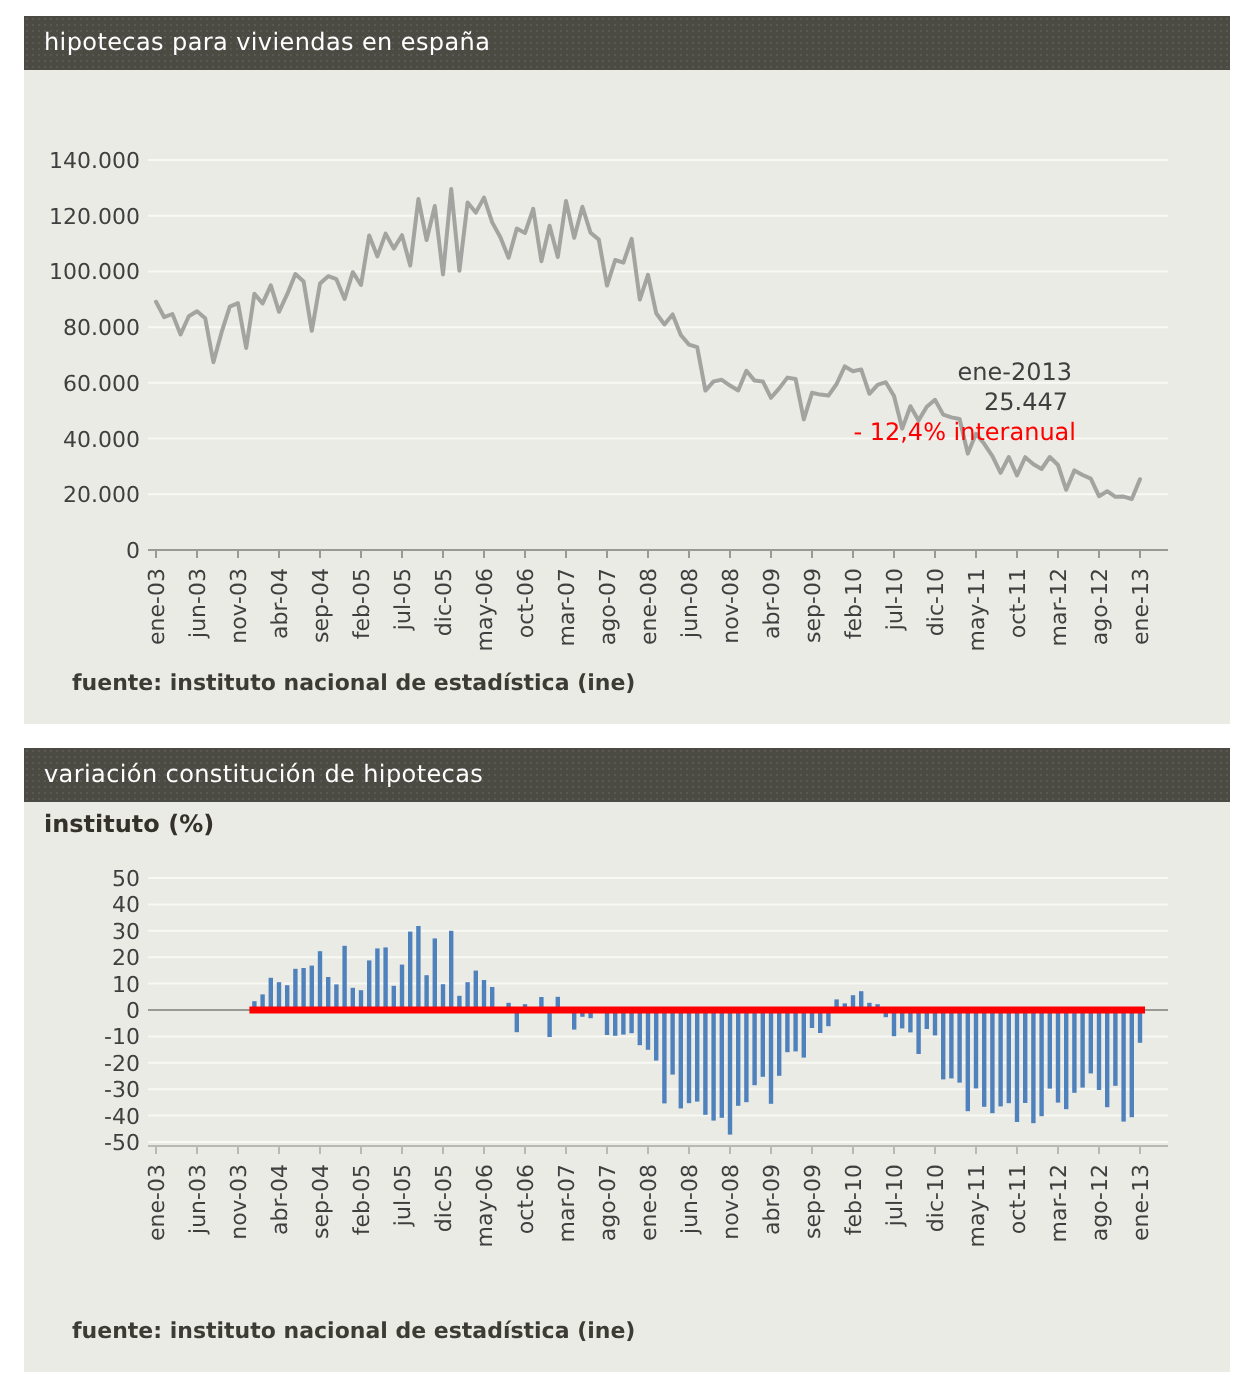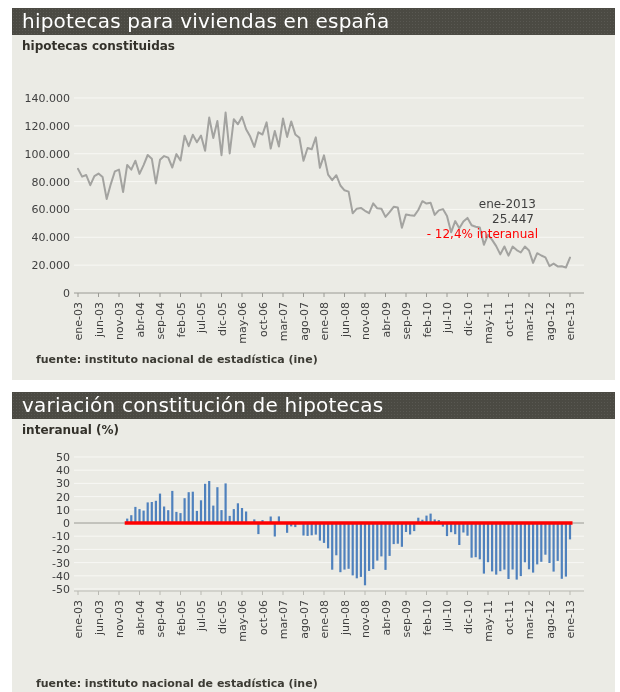--- a/index.html
+++ b/index.html
@@ -4,21 +4,21 @@
 <style>
   html,body{margin:0;padding:0;background:#ffffff;}
   body{width:620px;font-family:"DejaVu Sans","Liberation Sans",sans-serif;}
   .panel{margin:8px 5px 0 12px;background:#ebebe5;padding-bottom:6px;}
   .panel + .panel{margin-top:12px;}
   .title-bar{
     background-color:#4b4a43;
     background-image:radial-gradient(rgba(255,255,255,0.08) 22%, transparent 26%);
     background-size:3px 3px;
     color:#ffffff;
-    font-size:20px;
+    font-size:12px;
     line-height:24px;
     padding:1px 10px 2px 10px;
     letter-spacing:0.2px;
   }
   .subtitle{
     font-weight:bold;
     font-size:12px;
     color:#33312a;
     padding:4px 10px 0 10px;
   }
@@ -28,21 +28,20 @@
     color:#3c3b34;
     padding:0 0 8px 24px;
     font-weight:bold;
   }
 </style>
 </head>
 <body>
 
 <div class="panel">
   <div class="title-bar">hipotecas para viviendas en españa</div>
-  <div class="subtitle">hipotecas constituidas</div>
   <svg id="chart1" width="598" height="300" viewBox="0 0 598 300">
       <text x="58" y="244" text-anchor="end" font-size="11" fill="#3f3f3f">0</text>
       <line x1="62" y1="212.14285714285714" x2="572" y2="212.14285714285714" stroke="#f8f8f4" stroke-width="1"></line>
       <text x="58" y="216.14285714285714" text-anchor="end" font-size="11" fill="#3f3f3f">20.000</text>
       <line x1="62" y1="184.28571428571428" x2="572" y2="184.28571428571428" stroke="#f8f8f4" stroke-width="1"></line>
       <text x="58" y="188.28571428571428" text-anchor="end" font-size="11" fill="#3f3f3f">40.000</text>
       <line x1="62" y1="156.42857142857142" x2="572" y2="156.42857142857142" stroke="#f8f8f4" stroke-width="1"></line>
       <text x="58" y="160.42857142857142" text-anchor="end" font-size="11" fill="#3f3f3f">60.000</text>
       <line x1="62" y1="128.57142857142856" x2="572" y2="128.57142857142856" stroke="#f8f8f4" stroke-width="1"></line>
       <text x="58" y="132.57142857142856" text-anchor="end" font-size="11" fill="#3f3f3f">80.000</text>
@@ -106,21 +105,21 @@
       <polyline points="66.0,115.9 70.1,123.6 74.2,122.0 78.3,132.2 82.4,123.1 86.5,120.6 90.6,124.1 94.7,146.1 98.8,131.1 102.9,118.3 107.0,116.6 111.1,139.0 115.2,111.9 119.3,116.7 123.4,107.7 127.5,120.9 131.6,112.1 135.7,102.0 139.8,105.7 143.9,130.4 148.0,106.8 152.1,103.1 156.2,104.6 160.3,114.5 164.4,101.1 168.5,107.5 172.6,82.7 176.7,93.2 180.8,81.8 184.9,89.3 189.0,82.6 193.1,97.8 197.2,64.5 201.3,85.0 205.4,68.0 209.5,102.2 213.6,59.5 217.7,100.4 221.8,66.2 225.9,71.3 230.0,63.8 234.1,76.2 238.2,83.6 242.3,93.9 246.4,79.3 250.5,81.5 254.6,69.4 258.7,95.6 262.8,77.9 266.9,93.5 271.0,65.5 275.1,83.9 279.2,68.4 283.3,81.4 287.4,84.8 291.5,107.8 295.6,95.0 299.7,96.3 303.8,84.4 307.9,114.8 312.0,102.4 316.1,121.6 320.2,127.2 324.3,122.2 328.4,132.5 332.5,137.3 336.6,138.6 340.7,160.3 344.8,155.7 348.9,154.9 353.0,157.8 357.1,160.2 361.2,150.4 365.3,155.3 369.4,155.7 373.5,163.9 377.6,159.2 381.7,153.8 385.8,154.5 389.9,174.7 394.0,161.4 398.1,162.3 402.2,162.8 406.3,157.0 410.4,148.2 414.5,150.6 418.6,149.7 422.7,161.9 426.8,157.4 430.9,156.1 435.0,163.0 439.1,179.3 443.2,168.1 447.3,175.2 451.4,168.4 455.5,164.9 459.6,172.3 463.7,173.7 467.8,174.5 471.9,191.8 476.0,181.9 480.1,186.9 484.2,193.1 488.3,201.4 492.4,193.5 496.5,202.7 500.6,193.6 504.7,197.1 508.8,199.5 512.9,193.5 517.0,197.5 521.1,209.9 525.2,200.2 529.3,202.5 533.4,204.3 537.5,213.1 541.6,210.6 545.7,213.4 549.8,213.3 553.9,214.5 558.0,204.6" fill="none" stroke="#a3a3a0" stroke-width="2" stroke-linejoin="round" stroke-linecap="round"></polyline>
       <text x="524" y="155" text-anchor="end" font-size="12" fill="#3f3f3f">ene-2013</text>
       <text x="522" y="170" text-anchor="end" font-size="12" fill="#3f3f3f">25.447</text>
       <text x="526" y="185" text-anchor="end" font-size="12" fill="#ff0000">- 12,4% interanual</text>
     </svg>
   <div class="source">fuente: instituto nacional de estadística (ine)</div>
 </div>
 
 <div class="panel">
   <div class="title-bar">variación constitución de hipotecas</div>
-  <div class="subtitle">interanual (%)</div>
+  <div class="subtitle">instituto (%)</div>
   <svg id="chart2" width="598" height="240" viewBox="0 0 598 240">
       <line x1="62" y1="20" x2="572" y2="20" stroke="#f8f8f4" stroke-width="1"></line>
       <text x="58" y="24" text-anchor="end" font-size="11" fill="#3f3f3f">50</text>
       <line x1="62" y1="33.199999999999996" x2="572" y2="33.199999999999996" stroke="#f8f8f4" stroke-width="1"></line>
       <text x="58" y="37.199999999999996" text-anchor="end" font-size="11" fill="#3f3f3f">40</text>
       <line x1="62" y1="46.4" x2="572" y2="46.4" stroke="#f8f8f4" stroke-width="1"></line>
       <text x="58" y="50.4" text-anchor="end" font-size="11" fill="#3f3f3f">30</text>
       <line x1="62" y1="59.599999999999994" x2="572" y2="59.599999999999994" stroke="#f8f8f4" stroke-width="1"></line>
       <text x="58" y="63.599999999999994" text-anchor="end" font-size="11" fill="#3f3f3f">20</text>
       <line x1="62" y1="72.8" x2="572" y2="72.8" stroke="#f8f8f4" stroke-width="1"></line>

